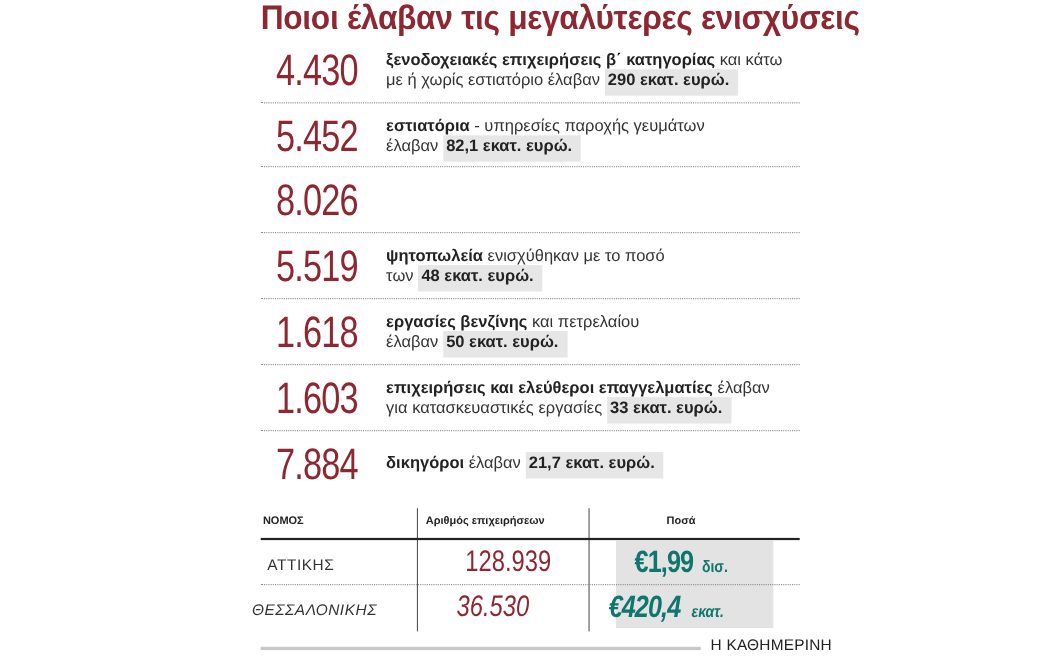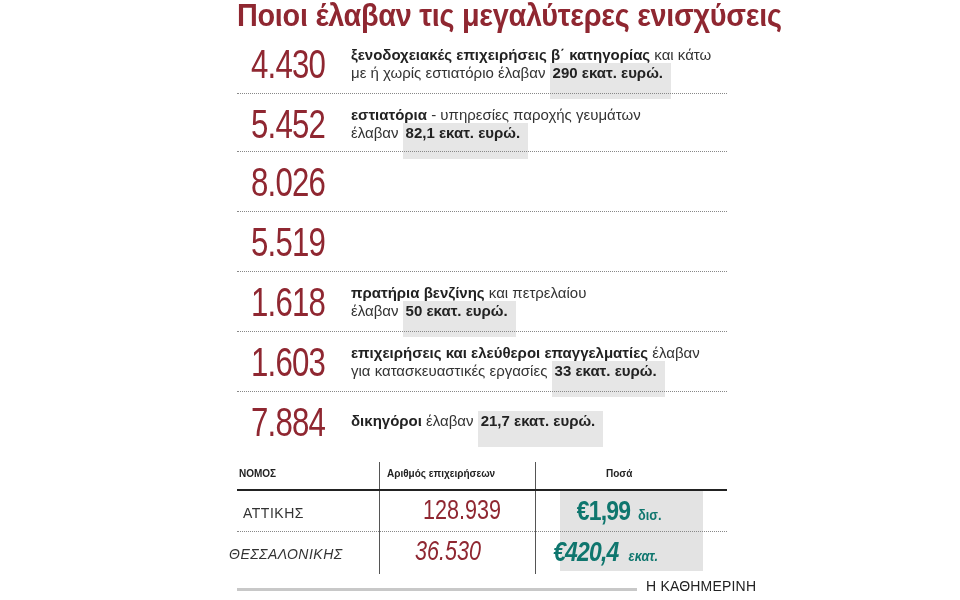--- a/index.html
+++ b/index.html
@@ -2,21 +2,21 @@
 <html><head>
 <meta charset="utf-8">
 <style>
   html, body { margin:0; padding:0; background:#ffffff; }
   body { width:960px; height:600px; position:relative; overflow:hidden; font-family:"Liberation Sans", sans-serif; color:#222; }
   .title { position:absolute; left:237px; top:-2px; font-size:31px; font-weight:bold; color:#8f2731; letter-spacing:-0.3px; white-space:nowrap; transform:scaleX(0.93); transform-origin:left top; }
   .row { position:absolute; left:237px; width:490px; }
   .row .num { position:absolute; left:14px; font-size:40px; color:#8f2731; transform:scaleX(0.78); transform-origin:left top; letter-spacing:-1px; line-height:44px; }
   .row .txt { position:absolute; left:114px; font-size:15px; line-height:18px; color:#333; white-space:nowrap; }
   .row .txt b { font-weight:bold; color:#222; }
-  .hl { background:#e6e6e6; padding:1px 8px 18px 3px; font-weight:bold; color:#222; }
+  .hl { background:#e6e6e6; padding:1px 8px 6px 3px; font-weight:bold; color:#222; }
   .sep { position:absolute; left:237px; width:490px; border-top:1px dotted #888; height:0; }
   .table { position:absolute; left:237px; top:460px; width:490px; }
   .th { position:absolute; top:8px; font-size:10px; font-weight:bold; color:#222; }
   .hline { position:absolute; left:237px; top:489px; width:490px; height:2px; background:#222; }
   .vline { position:absolute; width:1px; background:#555; }
   .prov { position:absolute; left:6px; font-size:14px; letter-spacing:0.5px; color:#333; }
   .cnt { position:absolute; font-size:27px; color:#8f2731; transform:scaleX(0.8); transform-origin:center top; text-align:center; width:160px; }
   .amtbox { position:absolute; left:560px; top:491px; width:143px; height:80px; background:#e3e3e3; }
   .amt { position:absolute; width:115px; text-align:center; font-weight:bold; color:#0f766e; white-space:nowrap; }
   .amt .big { font-size:28px; display:inline-block; transform:scaleX(0.82); letter-spacing:-1px; }
@@ -47,27 +47,31 @@
 </div>
 <div class="sep" style="top:151px;"></div>
 
 <div class="row" style="top:160px;height:45px;">
   <div class="num">8.026</div>
 </div>
 <div class="sep" style="top:211px;"></div>
 
 <div class="row" style="top:220px;height:50px;">
   <div class="num">5.519</div>
+  <div class="txt" style="top:4px;">
+    <b>ψητοπωλεία</b><span> ενισχύθηκαν με το ποσό</span><br>
+    <span>των</span> <span class="hl">48 εκατ. ευρώ.</span>
+  </div>
 </div>
 <div class="sep" style="top:271px;"></div>
 
 <div class="row" style="top:280px;height:50px;">
   <div class="num">1.618</div>
   <div class="txt" style="top:4px;">
-    <b>πρατήρια βενζίνης</b><span> και πετρελαίου</span><br>
+    <b>εργασίες βενζίνης</b><span> και πετρελαίου</span><br>
     <span>έλαβαν</span> <span class="hl">50 εκατ. ευρώ.</span>
   </div>
 </div>
 <div class="sep" style="top:331px;"></div>
 
 <div class="row" style="top:340px;height:50px;">
   <div class="num">1.603</div>
   <div class="txt" style="top:4px;">
     <b>επιχειρήσεις και ελεύθεροι επαγγελματίες</b><span> έλαβαν</span><br>
     <span>για κατασκευαστικές εργασίες</span> <span class="hl">33 εκατ. ευρώ.</span>

